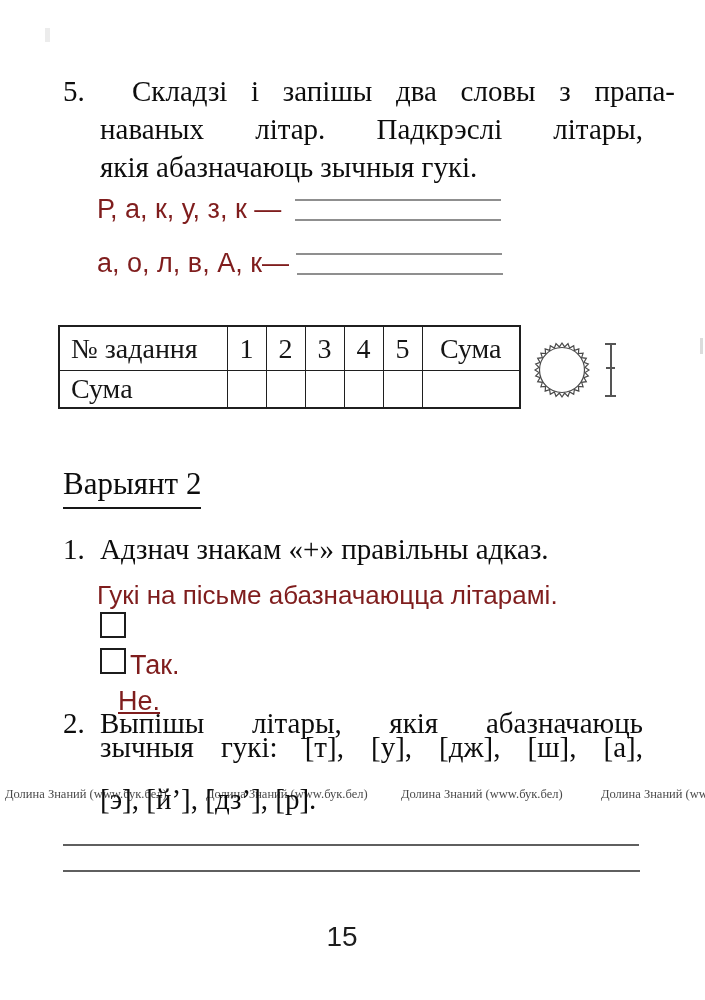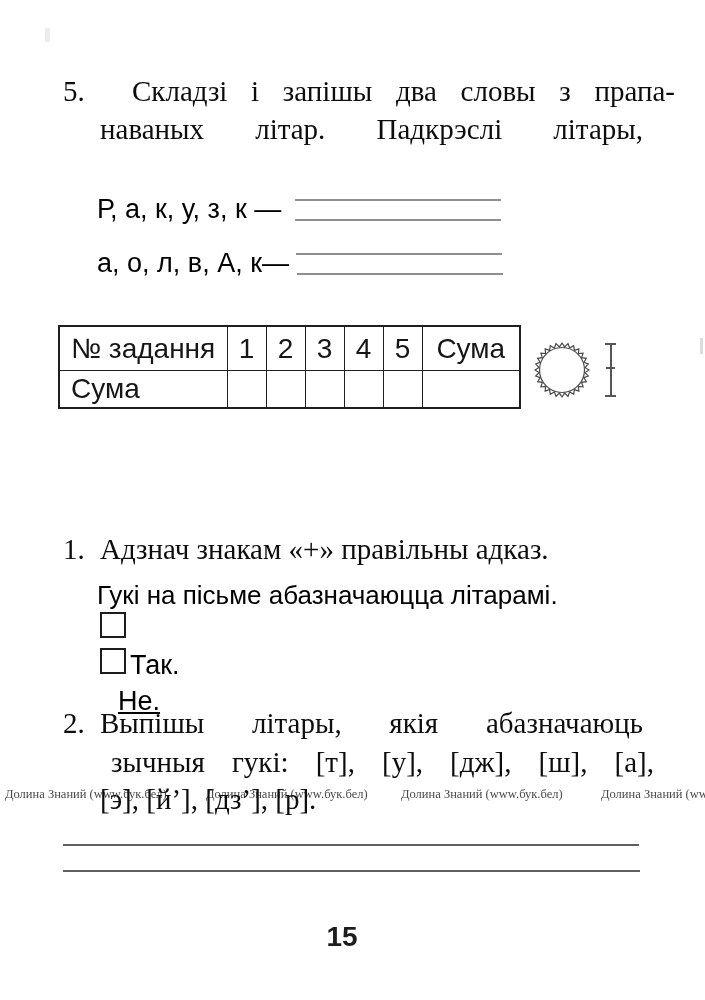--- a/index.html
+++ b/index.html
@@ -3,67 +3,68 @@
 <meta charset="utf-8">
 <style>
   html, body { margin: 0; padding: 0; background: #ffffff; }
   .page {
     position: relative; width: 705px; height: 1000px;
     background: #ffffff; overflow: hidden;
     font-family: "Liberation Sans", sans-serif; color: #111;
   }
   .abs { position: absolute; }
   .serif { font-family: "Liberation Serif", serif; color: #0d0d0d; }
-  .sans  { font-family: "Liberation Sans", sans-serif; color: #000000; }
+  .sans  { font-family: "Liberation Sans", sans-serif; color: #7f1d1d; }
 
   
   .task-num { font-size: 29px; line-height: 38px; }
   .task-line { font-size: 29px; line-height: 38px; width: 543px; left: 100px; }
   .stretch { text-align: justify; text-align-last: justify; }
 
   
   .letters { font-size: 27px; line-height: 30px; }
   .rule { height: 0; border-top: 2px solid #8f8f8f; }
 
   
-  .score-table { border-collapse: collapse; border: 2.5px solid #1f1f1f; table-layout: fixed; background: #fff; }
+  .score-table { border-collapse: collapse; border: 2.5px solid #1f1f1f; table-layout: fixed; background: #fff; font-family: Liberation Serif, serif; }
   .score-table td { border: 1.6px solid #1f1f1f; font-size: 28px; color: #161616; padding: 0; }
   .score-table .lbl { padding-left: 11px; text-align: left; }
   .score-table .ctr { text-align: center; }
   .r1 td { height: 43px; }
   .r2 td { height: 36px; }
 
   
   .variant { font-size: 31px; border-bottom: 2.5px solid #161616; padding-bottom: 5px; display: inline-block; }
 
   
   .checkbox { width: 22px; height: 22px; border: 2px solid #1c1c1c; background: #fff; }
   .chk-label { font-size: 27px; margin-top: 41px; }
 
   
   .statement { font-size: 26px; }
   .watermark { font-size: 12.5px; font-family: "Liberation Serif", serif; white-space: nowrap; }
   .hrule { height: 0; border-top: 2px solid #5f5f5f; }
-  .pagenum { font-size: 28px; text-align: center; color: #1d1d1d; font-weight: bold; }
+  .pagenum { font-size: 28px; text-align: center; color: #1d1d1d; }
 
   
   .tick { background: #555; }
   .artifact { background: #ececec; }
 </style>
 </head>
 <body>
 
 <div class="page">
 
   <div class="abs artifact" style="left:45px; top:28px; width:5px; height:14px;"></div>
   <div class="abs artifact" style="left:700px; top:338px; width:3px; height:16px; background:#dcdcdc;"></div>
 
   <div class="abs serif task-num" style="left:63px; top:72px;">5.</div>
   <div class="abs serif task-line stretch" style="top:72px;margin-left:32px;">Складзі і запішы два словы з прапа-</div>
   <div class="abs serif task-line stretch" style="top:110px;">наваных літар. Падкрэслі літары,</div>
+  <div class="abs serif task-line" style="top:148px;">якія абазначаюць зычныя гукі.</div>
 
   <div class="abs sans letters" style="left:97px; top:194px;">Р, а, к, у, з, к —</div>
   <div class="abs rule" style="left:295px; top:199px; width:206px;"></div>
   <div class="abs rule" style="left:295px; top:219px; width:206px;"></div>
 
   <div class="abs sans letters" style="left:97px; top:248px;">а, о, л, в, А, к—</div>
   <div class="abs rule" style="left:296px; top:253px; width:206px;"></div>
   <div class="abs rule" style="left:297px; top:273px; width:206px;"></div>
 
   <table class="abs score-table" style="left:58px; top:325px;">
@@ -101,39 +102,42 @@
   <svg class="abs" style="left:532px; top:340px;" width="60" height="60" viewBox="0 0 60 60">
     <polygon points="57.00,30.00 53.05,32.60 56.32,36.01 51.90,37.66 54.33,41.71 49.64,42.34 51.11,46.83 46.40,46.40 46.83,51.11 42.34,49.64 41.71,54.33 37.66,51.90 36.01,56.32 32.60,53.05 30.00,57.00 27.40,53.05 23.99,56.32 22.34,51.90 18.29,54.33 17.66,49.64 13.17,51.11 13.60,46.40 8.89,46.83 10.36,42.34 5.67,41.71 8.10,37.66 3.68,36.01 6.95,32.60 3.00,30.00 6.95,27.40 3.68,23.99 8.10,22.34 5.67,18.29 10.36,17.66 8.89,13.17 13.60,13.60 13.17,8.89 17.66,10.36 18.29,5.67 22.34,8.10 23.99,3.68 27.40,6.95 30.00,3.00 32.60,6.95 36.01,3.68 37.66,8.10 41.71,5.67 42.34,10.36 46.83,8.89 46.40,13.60 51.11,13.17 49.64,17.66 54.33,18.29 51.90,22.34 56.32,23.99 53.05,27.40" fill="none" stroke="#4a4a4a" stroke-width="1.2"></polygon>
     <circle cx="30" cy="30" r="22.5" fill="none" stroke="#4a4a4a" stroke-width="1.2"></circle>
   </svg>
 
   <div class="abs tick" style="left:610px; top:343px; width:1.6px; height:53px;"></div>
   <div class="abs tick" style="left:605px; top:343px; width:11px; height:1.6px;"></div>
   <div class="abs tick" style="left:606px; top:367px; width:9px; height:1.6px;"></div>
   <div class="abs tick" style="left:605px; top:395px; width:11px; height:1.6px;"></div>
 
+  <div class="abs" style="left:63px; top:466px;">
+    <span class="serif variant">Варыянт 2</span>
+  </div>
 
   <div class="abs serif task-num" style="left:63px; top:530px;">1.</div>
   <div class="abs sans statement" style="left:97px; top:580px;">Гукі на пісьме абазначаюцца літарамі.</div>
   <div class="abs serif task-line" style="top:530px;">Адзнач знакам «+» правільны адказ.</div>
 
   <div class="abs checkbox" style="left:100px; top:612px;"></div>
   <div class="abs sans chk-label" style="left:130px; top:609px;">Так.</div>
 
   <div class="abs checkbox" style="left:100px; top:648px;"></div>
   <div class="abs sans chk-label" style="left:118px; top:645px;text-decoration:underline;">Не.</div>
 
   <div class="abs watermark" style="left:5px;   top:787px; color:#4a4a4a;">Долина Знаний (www.бук.бел)</div>
   <div class="abs watermark" style="left:206px; top:787px; color:#4a4a4a;">Долина Знаний (www.бук.бел)</div>
   <div class="abs watermark" style="left:401px; top:787px; color:#4a4a4a;">Долина Знаний (www.бук.бел)</div>
   <div class="abs watermark" style="left:601px; top:787px; color:#4a4a4a;">Долина Знаний (www.бук.бел)</div>
 
   <div class="abs serif task-num" style="left:63px; top:704px;">2.</div>
   <div class="abs serif task-line stretch" style="top:704px;">Выпішы літары, якія абазначаюць</div>
-  <div class="abs serif task-line stretch" style="top:743px;margin-left:11px;">зычныя гукі: [т], [у], [дж], [ш], [а],</div>
+  <div class="abs serif task-line stretch" style="top:728px;">зычныя гукі: [т], [у], [дж], [ш], [а],</div>
   <div class="abs serif task-line" style="top:780px;">[э], [й’], [дз’], [р].</div>
 
   <div class="abs hrule" style="left:63px; top:844px; width:576px;"></div>
   <div class="abs hrule" style="left:63px; top:870px; width:577px;"></div>
 
   <div class="abs sans pagenum" style="left:0; top:921px; width:684px;">15</div>
 
 </div>
 
 </body></html>

